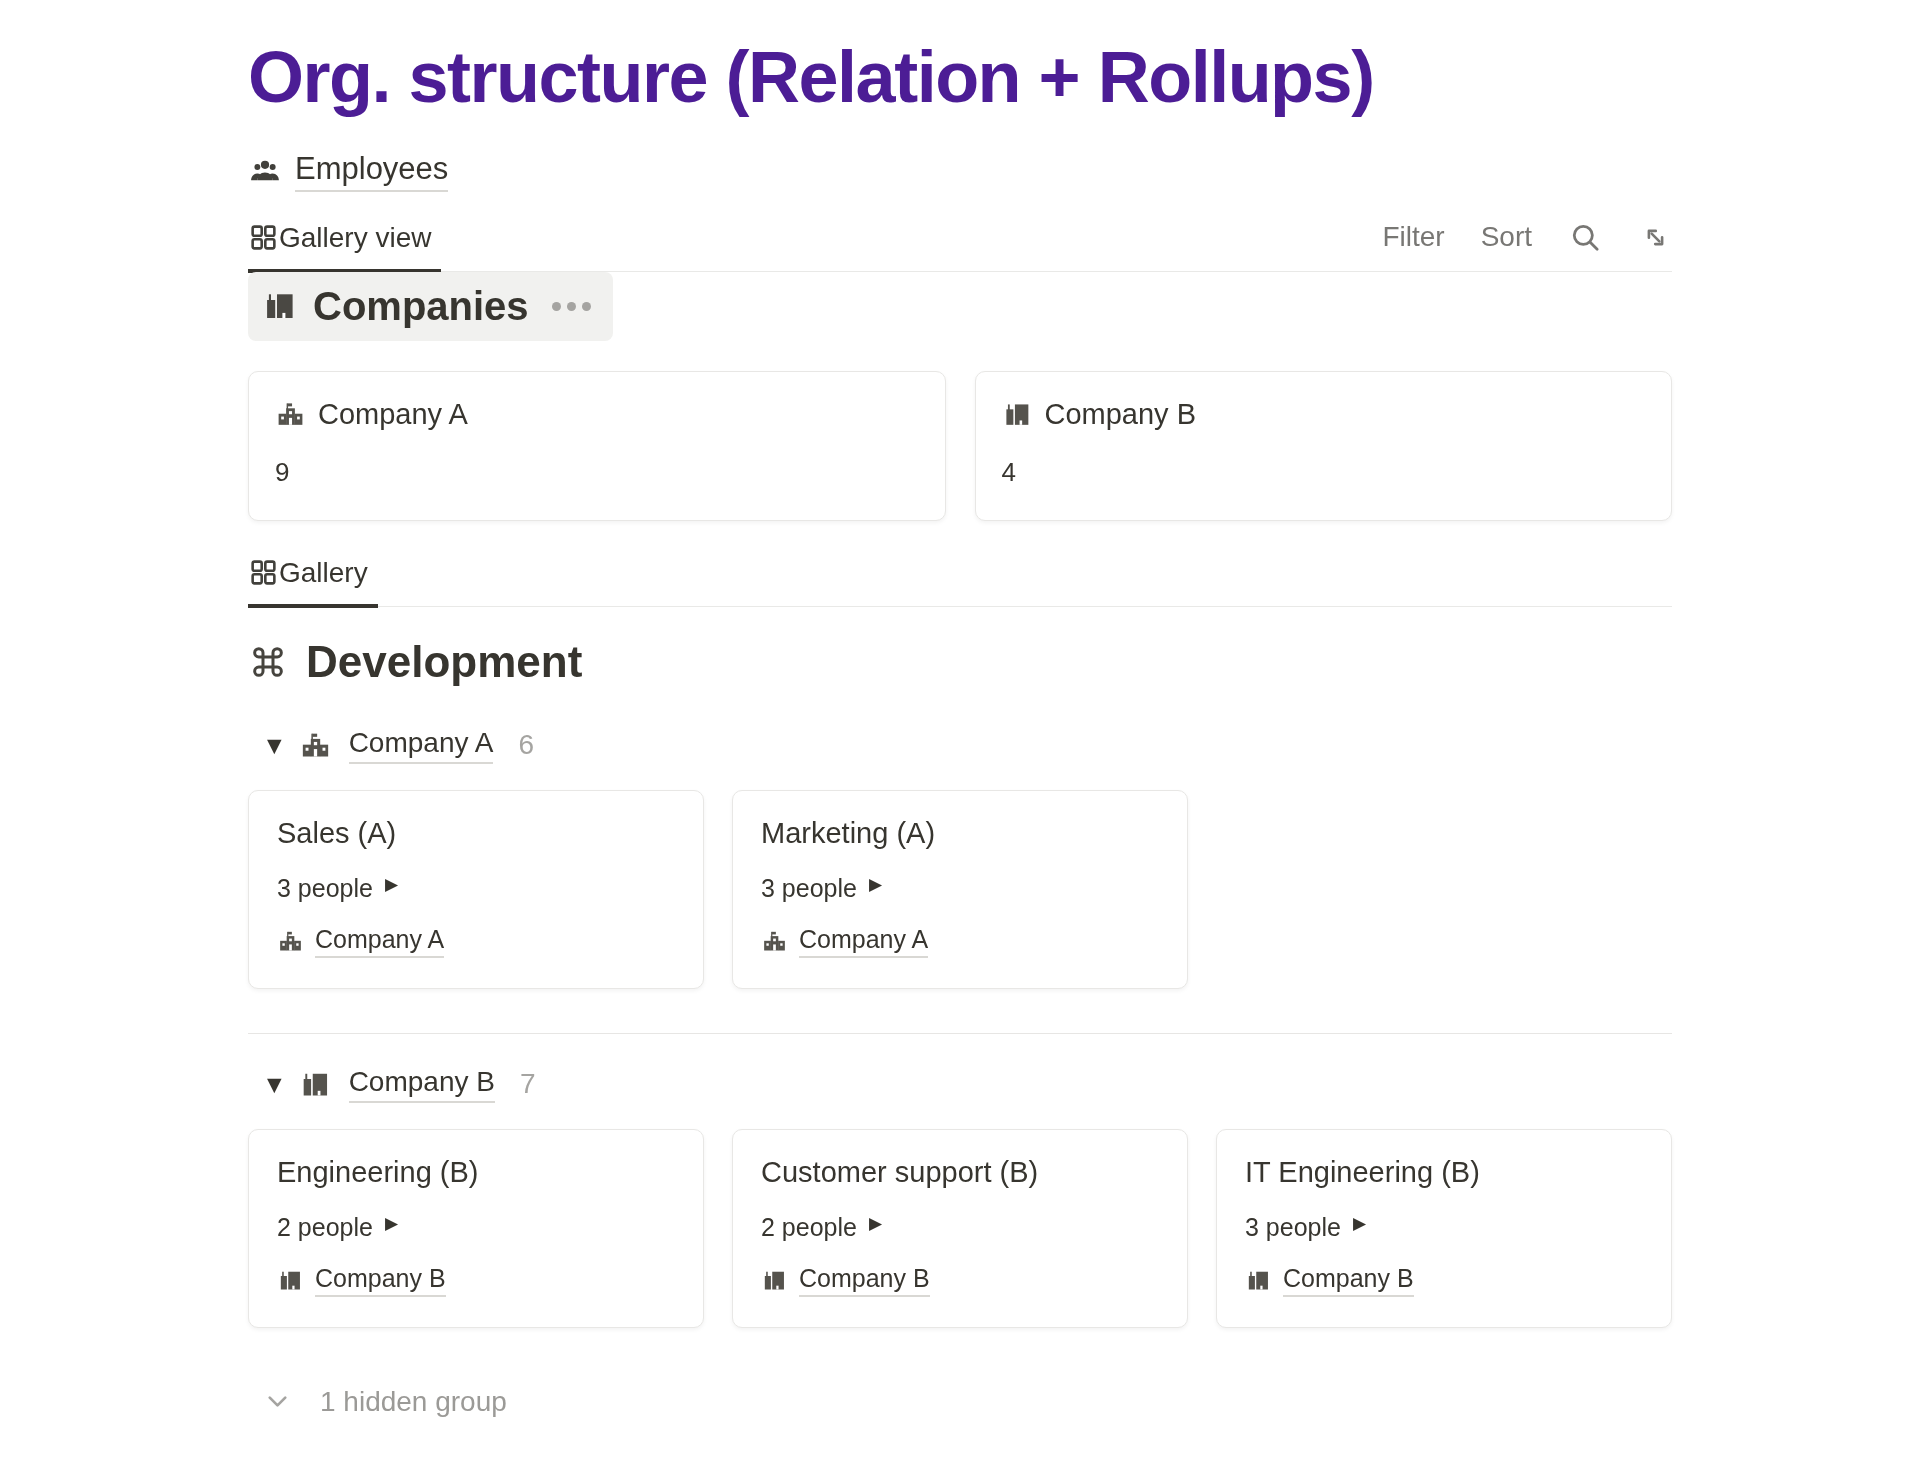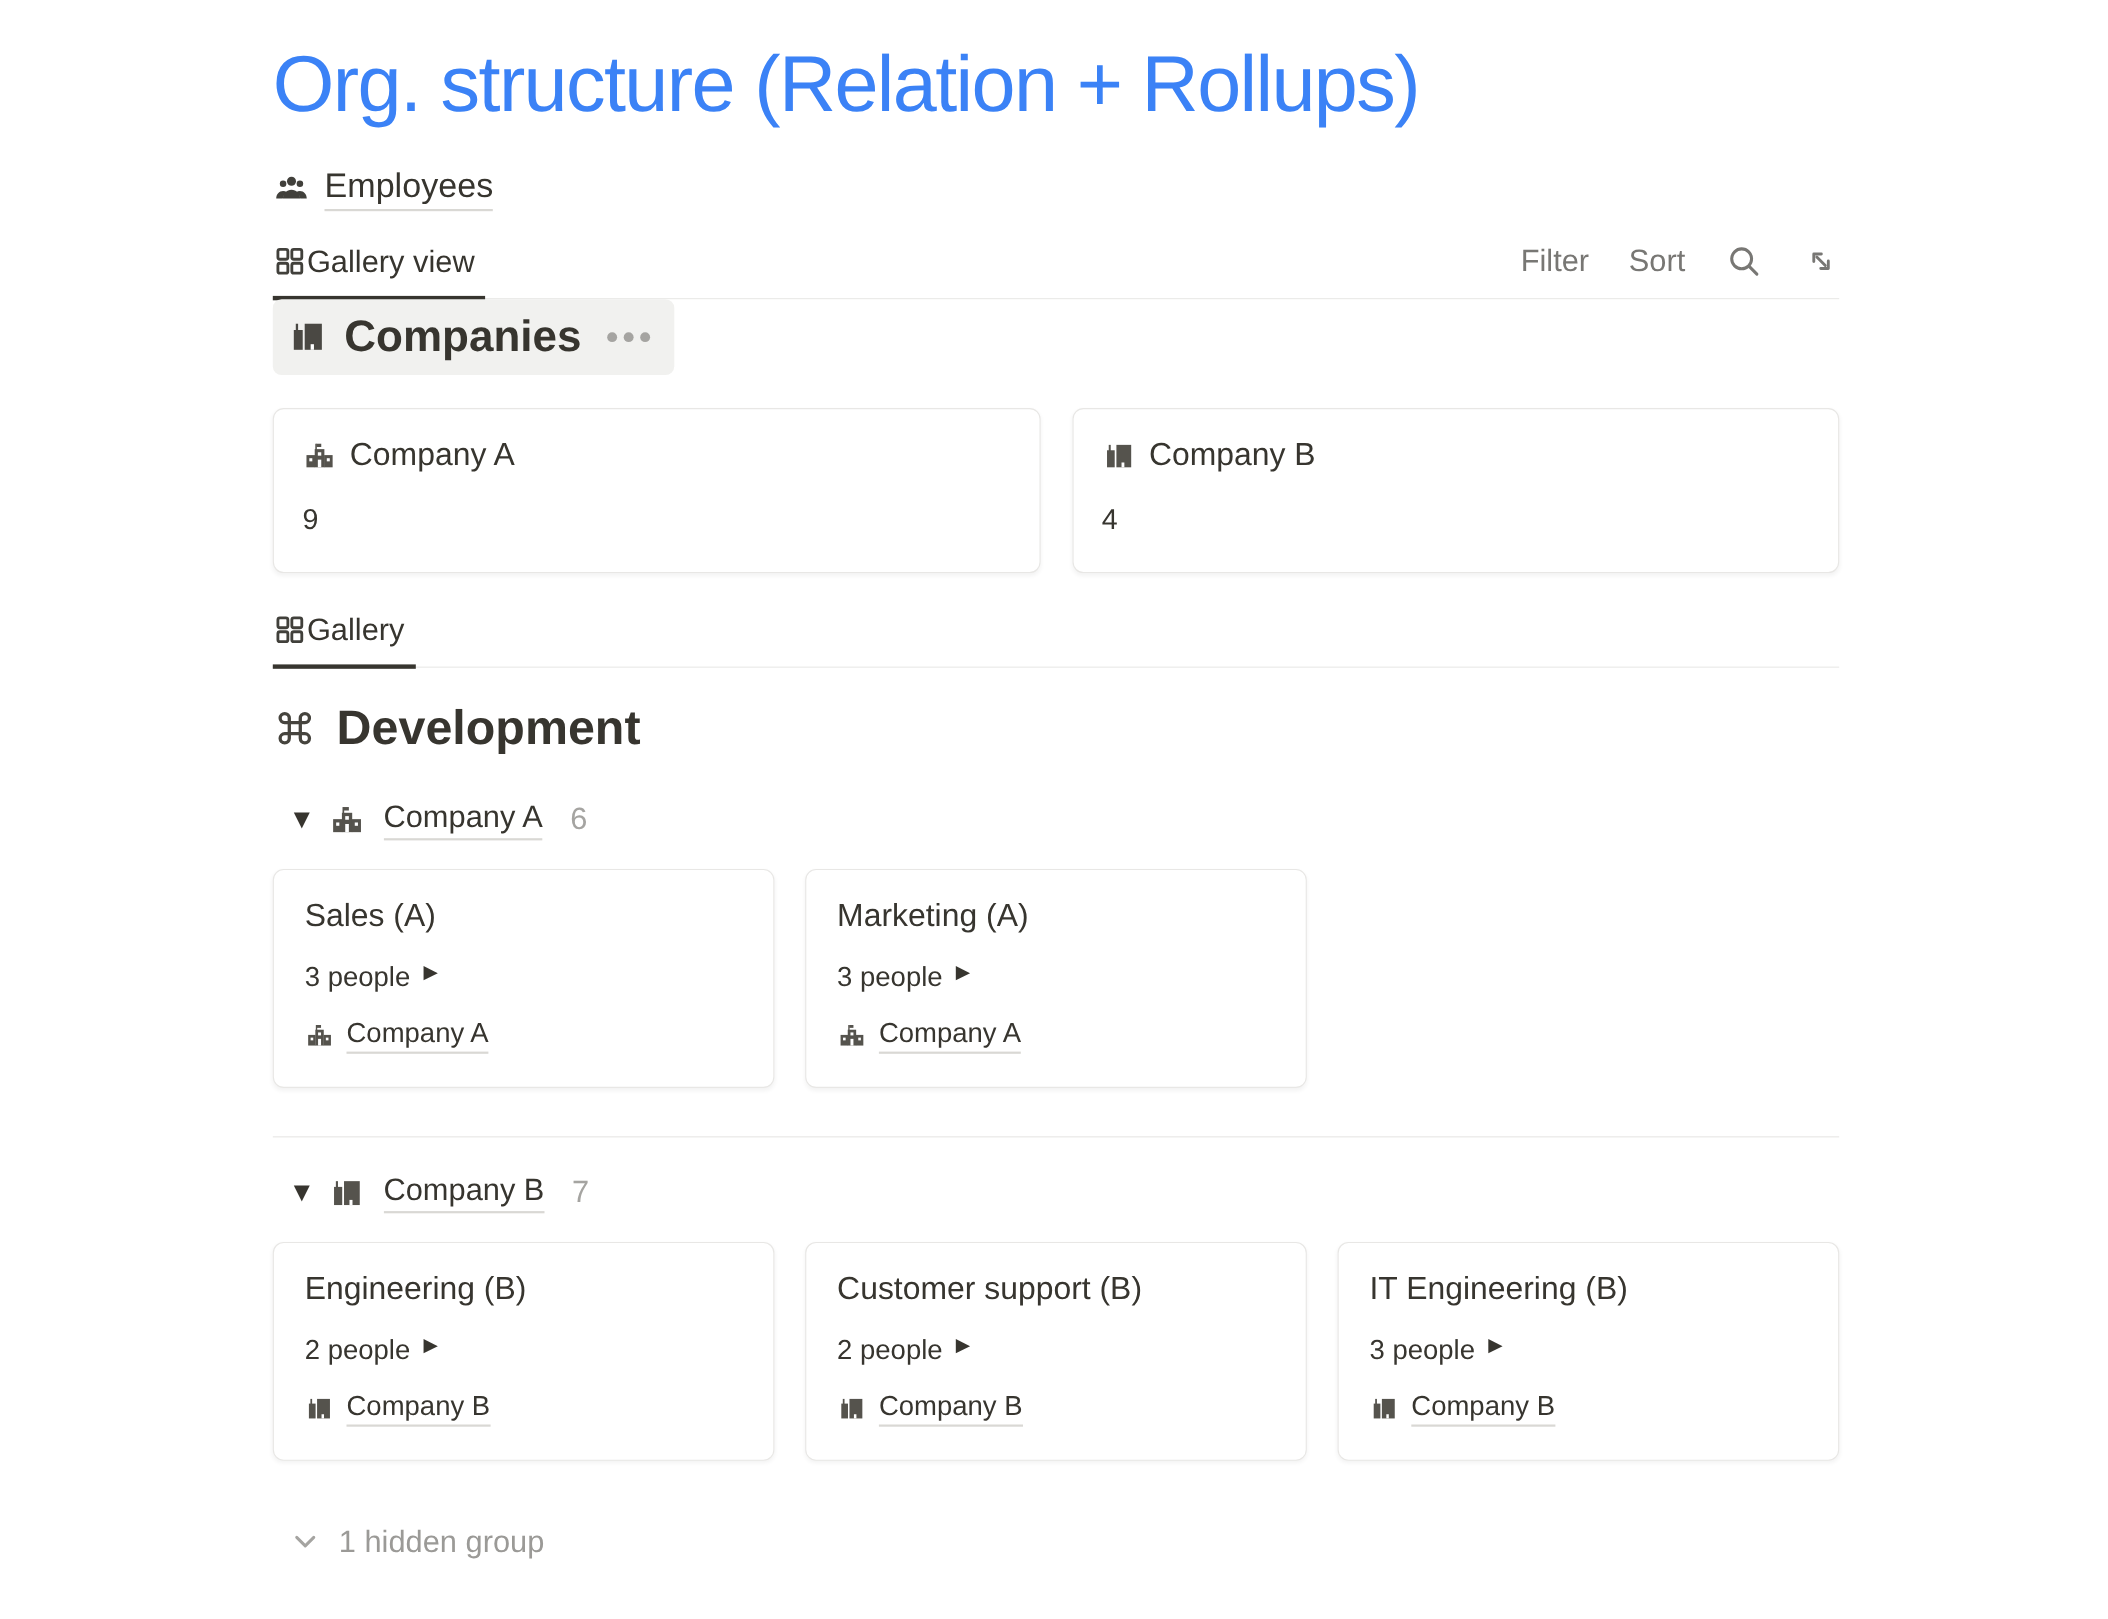--- a/index.html
+++ b/index.html
@@ -7,22 +7,22 @@
   body {
     width:1916px; height:1472px; overflow:hidden;
     font-family:"Liberation Sans", sans-serif;
     color:#37352f;
   }
   .page { width:1424px; margin-left:248px; }
 
   
   .page-title {
     margin-top:36px;
-    font-size:72px; font-weight:400; letter-spacing:-1.5px;
-    line-height:1.15; color:#3b82f6;
+    font-size:72px; font-weight:700; letter-spacing:-1.5px;
+    line-height:1.15; color:#4c1d95;
   }
 
   
   .employees-row {
     margin-top:32px; display:flex; align-items:center; gap:13px;
     font-size:31px; font-weight:500; cursor:pointer; width:max-content;
   }
   .icon { flex:0 0 auto; display:inline-block; }
   .link-ul { border-bottom:2.5px solid #d9d8d4; padding-bottom:3px; }
 
@@ -79,21 +79,21 @@
   
   .group-header { margin-top:40px; margin-left:19px; display:flex; align-items:center; gap:17px; }
   .tri { font-family:"DejaVu Sans", sans-serif; font-size:19px; color:#37352f; cursor:pointer; }
   .group-link { font-size:28px; font-weight:500; cursor:pointer; }
   .group-count { font-size:28px; color:#a5a4a1; margin-left:8px; }
 
   .divider { margin-top:44px; border-top:1px solid #e7e6e4; }
 
   
   .hidden-row {
-    margin-top:58px; margin-left:14px; display:flex; align-items:center; gap:15px;
+    margin-top:58px; margin-left:14px; display:flex; align-items:center; gap:27px;
     font-size:28px; color:#9b9a97; cursor:pointer; width:max-content;
   }
 
   svg.i { display:block; }
 </style>
 </head>
 <body>
 
 <svg width="0" height="0" style="position:absolute">
   <defs>

